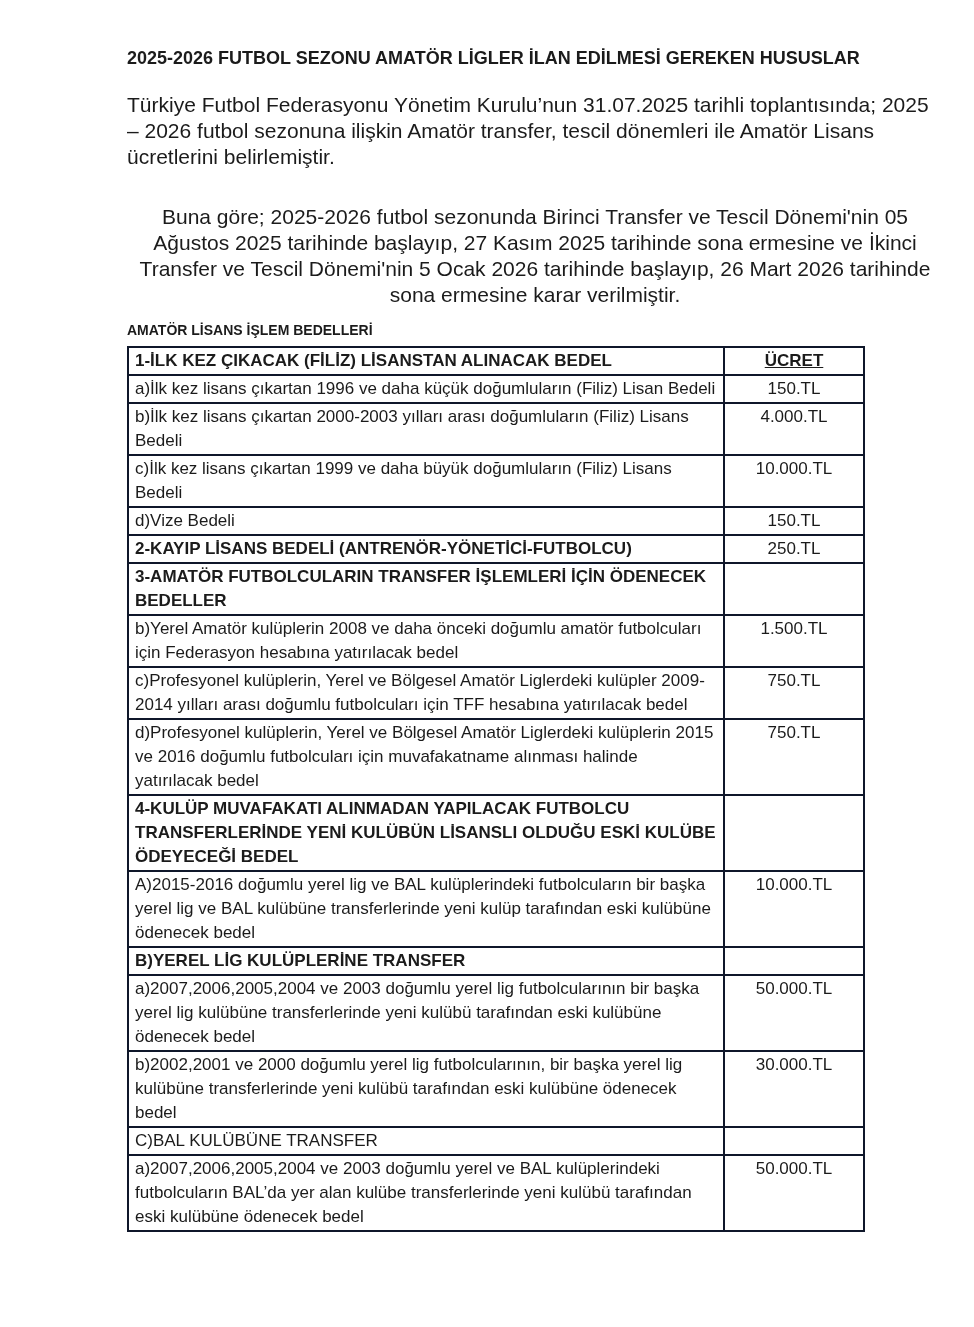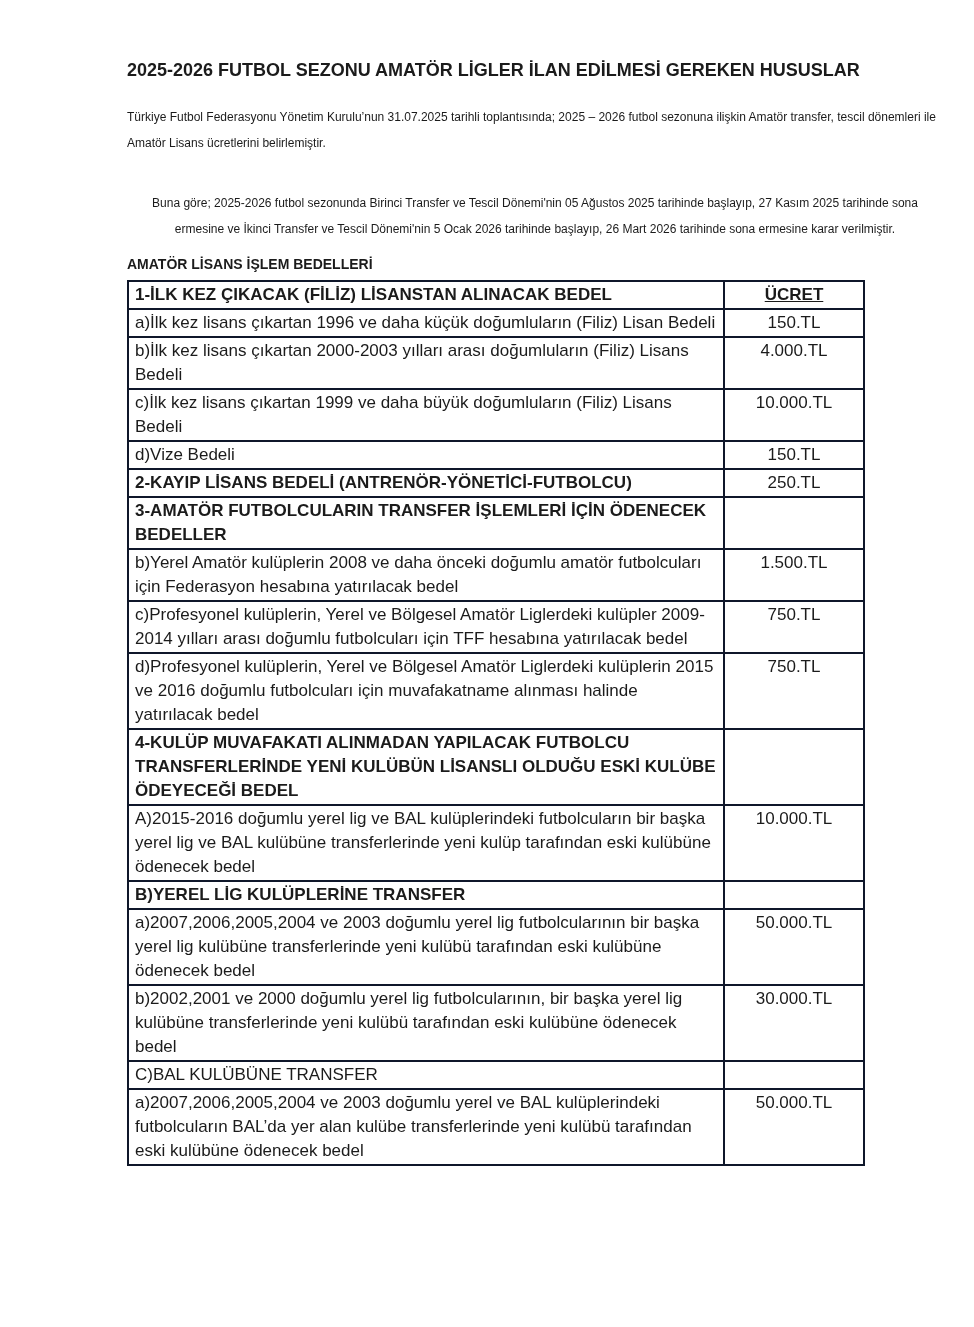--- a/index.html
+++ b/index.html
@@ -11,31 +11,31 @@
     width: 974px;
     height: 1327px;
     font-family: "Liberation Sans", sans-serif;
     color: #1b1b1b;
     overflow: hidden;
   }
   .page {
     box-sizing: border-box;
     width: 974px;
     height: 1327px;
-    padding: 58px 30px 0 127px;
+    padding: 46px 30px 0 127px;
   }
   .doc-title {
     font-size: 18px;
     line-height: 24px;
     font-weight: 700;
     margin: 0 0 22px 0;
     width: 816px;
   }
   .para {
-    font-size: 12px;
+    font-size: 21px;
     line-height: 26px;
     margin: 0;
     width: 816px;
   }
   .para.first {
     margin-bottom: 34px;
   }
   .para.second {
     margin-bottom: 10px;
     text-align: center;

